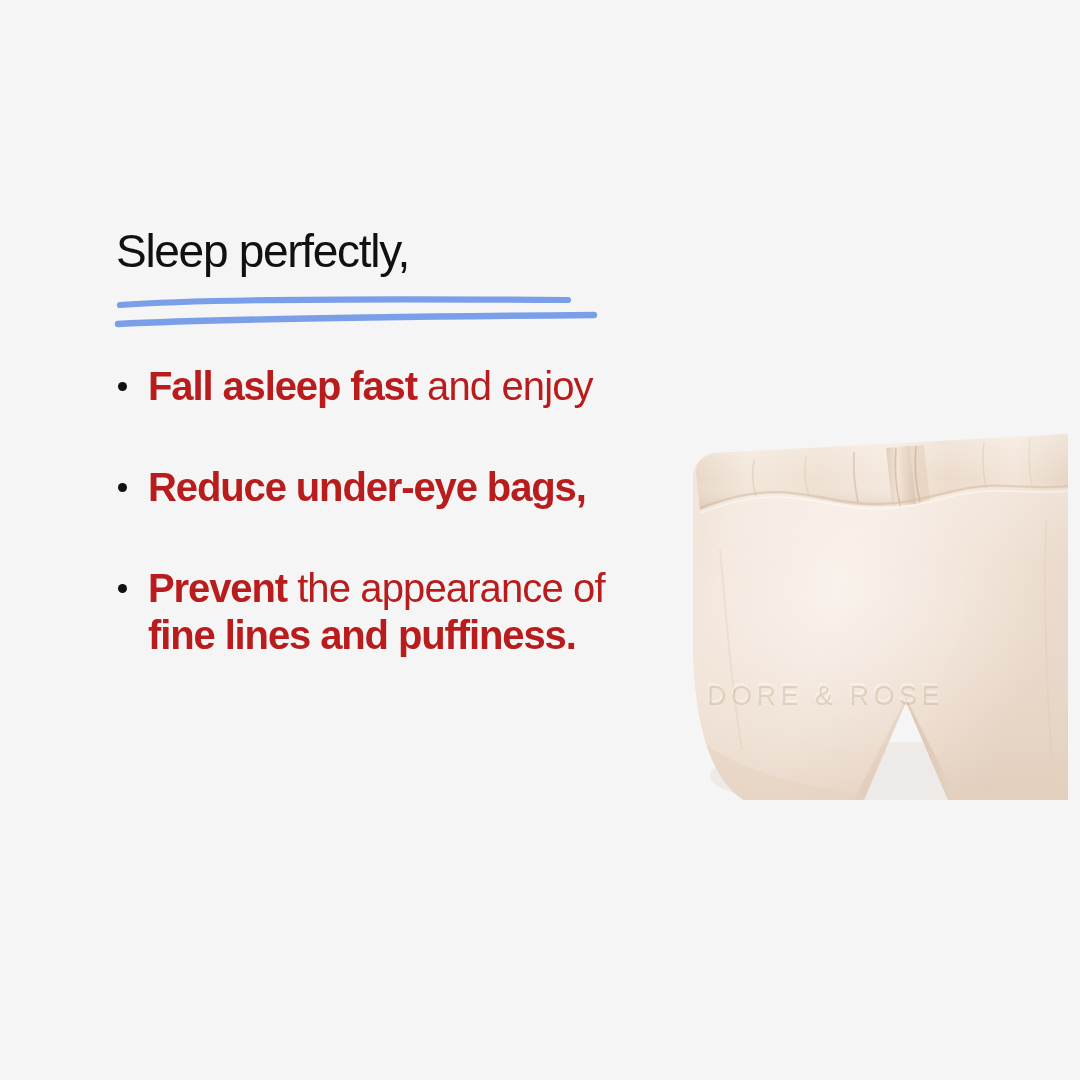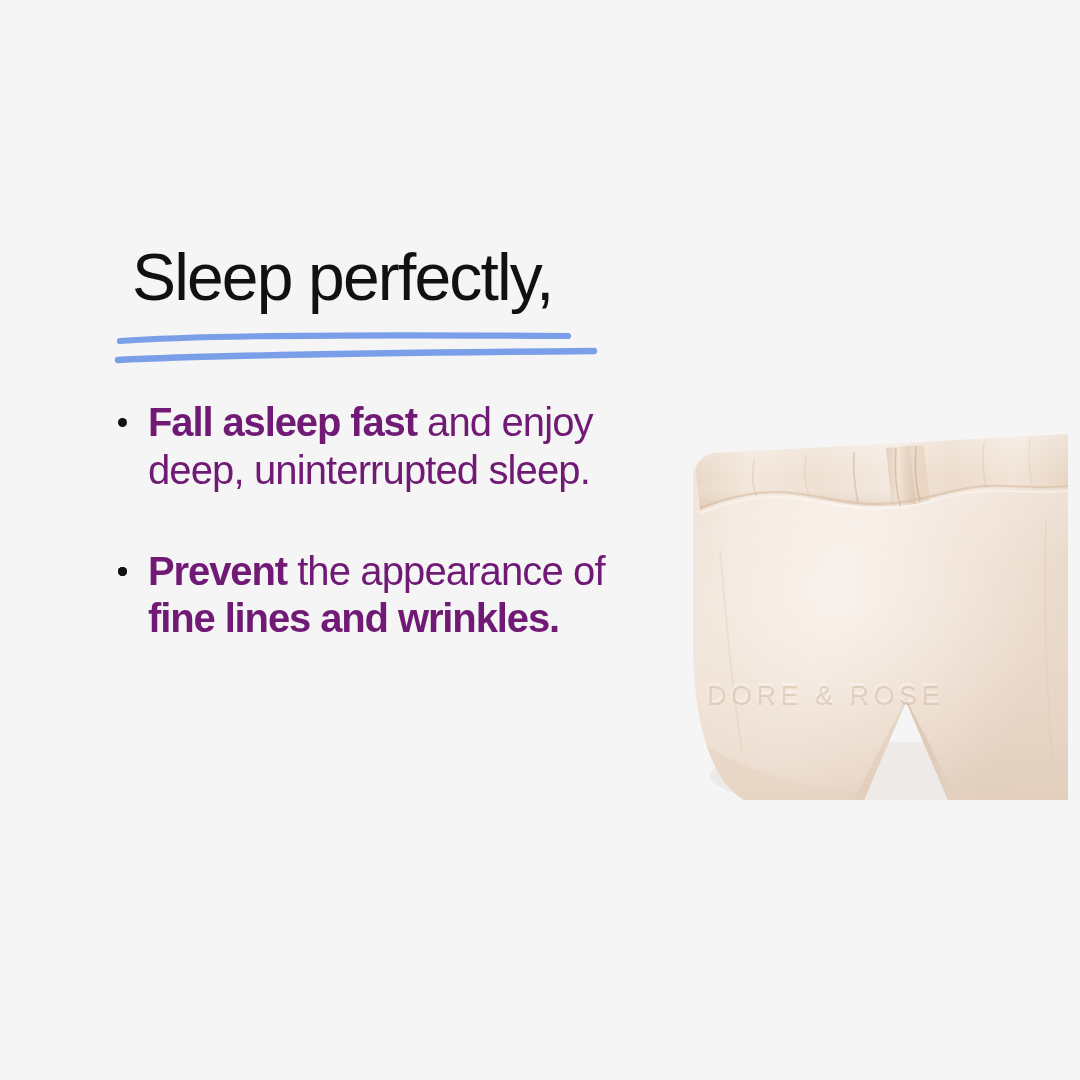--- a/index.html
+++ b/index.html
@@ -41,24 +41,24 @@
   
   #copy-block {
     position: absolute;
     left: 116px;
     top: 228px;
     width: 580px;
   }
 
   
   #headline {
-    margin: 16px;
+    margin: 0;
     padding: 0;
     color: #111111;
-    font-size: 66px;
+    font-size: 46px;
     line-height: 1.02;
     letter-spacing: -0.028em;
     font-weight: 400;
   }
   #headline .hl-line {
     display: block;
     white-space: nowrap;
   }
   #headline .hl-bold {
     font-weight: 700;
@@ -82,21 +82,21 @@
   
   #benefits {
     list-style: none;
     margin: 30px 0 0 0;
     padding: 0;
   }
   #benefits li {
     position: relative;
     padding-left: 32px;
     margin-bottom: 54px;
-    color: #701a75;
+    color: #b91c1c;
     font-size: 40px;
     line-height: 1.18;
     letter-spacing: -0.022em;
     font-weight: 400;
   }
   #benefits li:last-child {
     margin-bottom: 16px;
   }
   #benefits li .bullet-dot {
     position: absolute;
@@ -294,34 +294,34 @@
       </svg>
     </div>
 
     <ul id="benefits">
 
       <li>
         <span class="bullet-dot"></span>
         <span class="nowrap-line">
           <span class="b-strong">Fall asleep fast</span><span class="b-reg"> and enjoy</span>
         </span>
-        <span class="nowrap-line">
-          <span class="b-reg">deep, uninterrupted sleep.</span>
-        </span>
       </li>
 
       <li>
         <span class="bullet-dot"></span>
+        <span class="nowrap-line">
+          <span class="b-strong">Reduce under-eye bags,</span>
+        </span>
       </li>
 
       <li>
         <span class="bullet-dot"></span>
         <span class="nowrap-line">
           <span class="b-strong">Prevent</span><span class="b-reg"> the appearance of</span>
         </span>
         <span class="nowrap-line">
-          <span class="b-strong">fine lines and wrinkles.</span>
+          <span class="b-strong">fine lines and puffiness.</span>
         </span>
       </li>
 
     </ul>
   </div>
 </div>
 
 </body></html>

